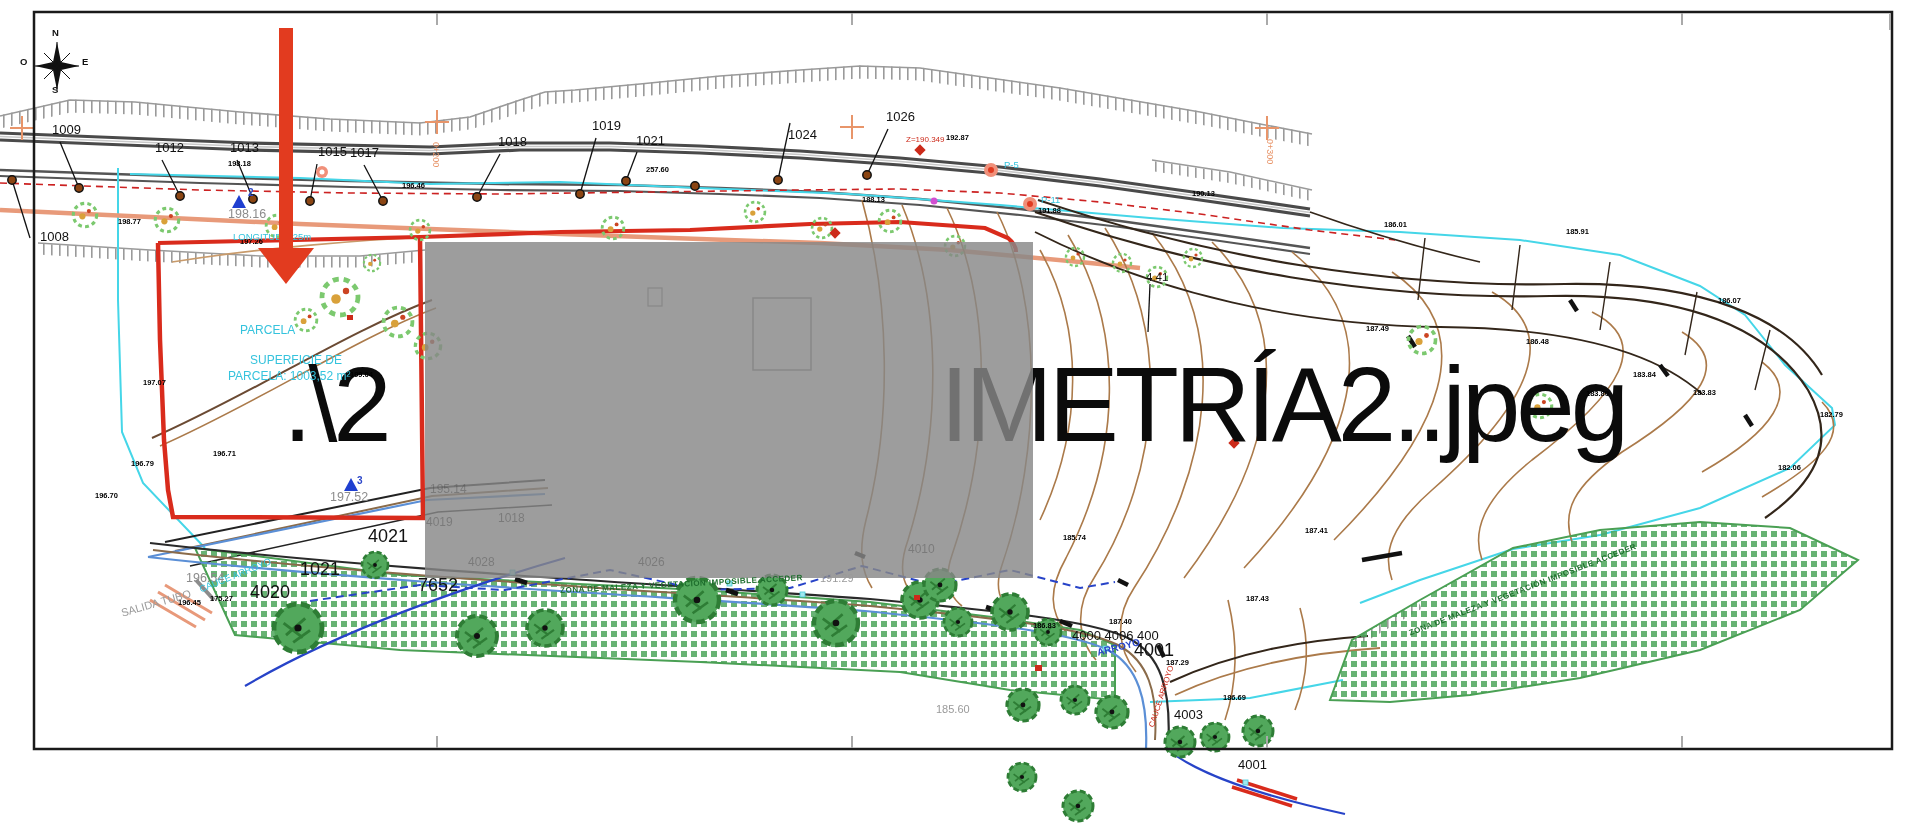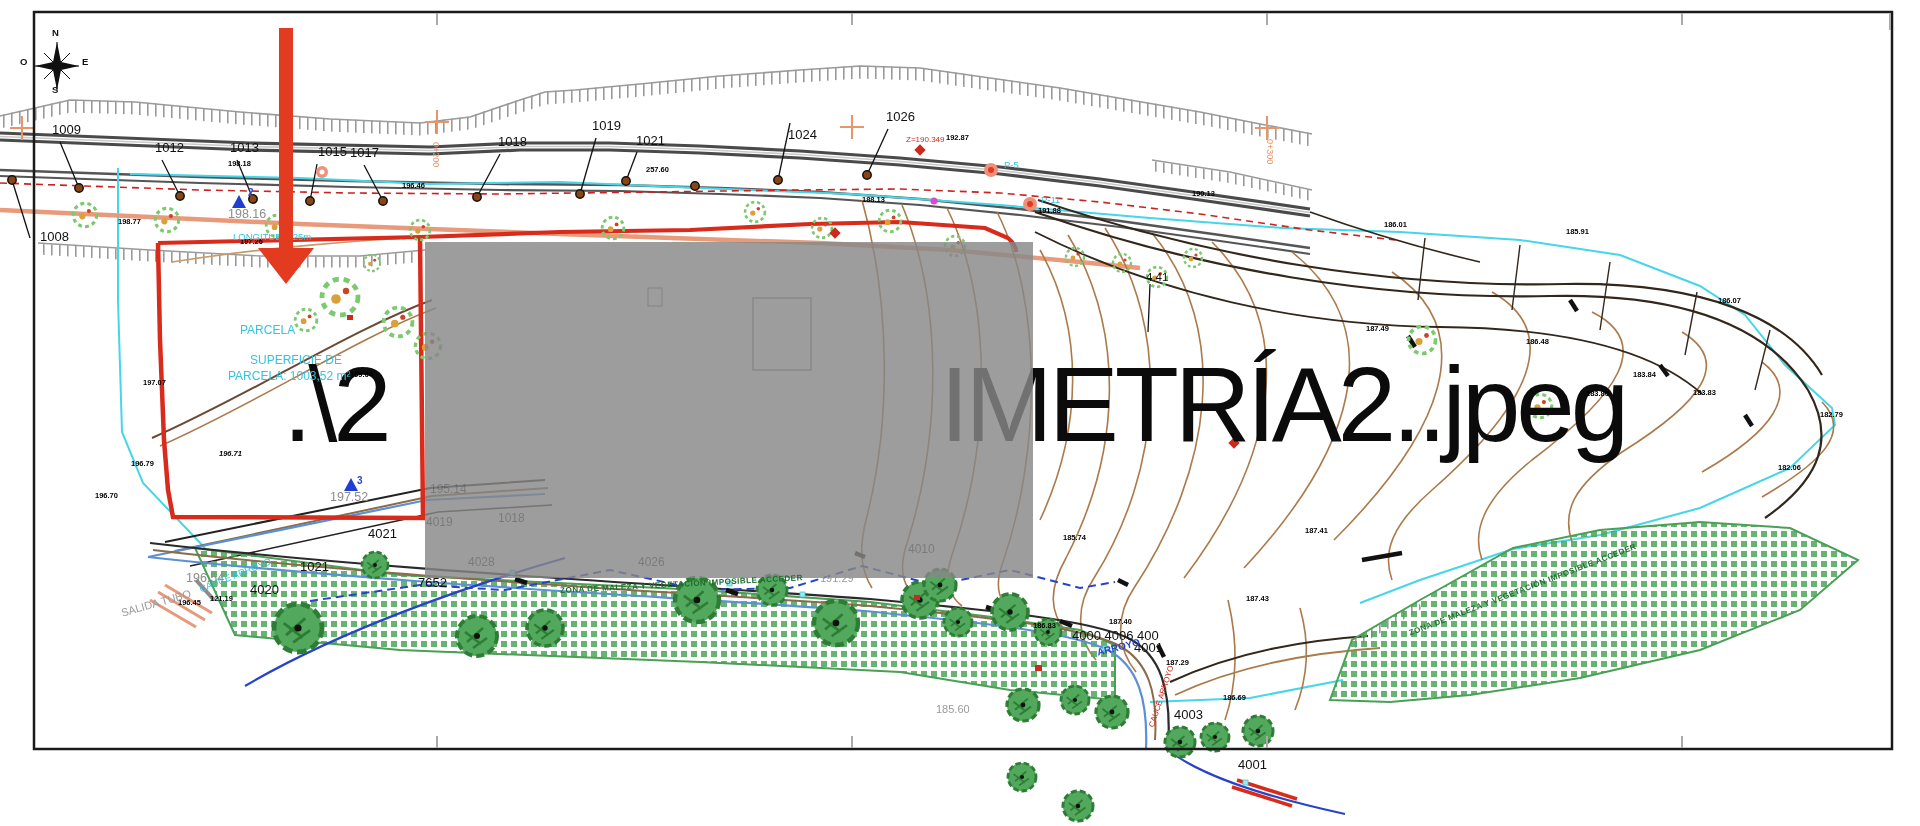--- a/index.html
+++ b/index.html
@@ -6,21 +6,21 @@
   #stage{position:relative;width:1920px;height:826px;overflow:hidden;background:#fff;
          font-family:"Liberation Sans",sans-serif;}
   #mapsvg{position:absolute;left:0;top:0;}
   .wm{position:absolute;color:#0b0b0b;font-size:105px;letter-spacing:-4px;
       font-family:"Liberation Sans",sans-serif;white-space:nowrap;z-index:4;}
   #overlay{position:absolute;left:425px;top:242px;width:608px;height:336px;
            background:rgba(135,135,135,0.82);z-index:5;}
   #labels{position:absolute;left:0;top:0;width:100%;height:100%;z-index:6;pointer-events:none;}
   .lbl{position:absolute;white-space:nowrap;transform-origin:0 0;line-height:1;}
   .st{font-size:13px;color:#111;}
-  .st2{font-size:13px;color:#111;}
+  .st2{font-size:18px;color:#111;}
   .med{font-size:11.5px;color:#111;}
   .el{font-size:7.5px;font-weight:bold;color:#000;}
   .gr{font-size:12.5px;color:#8c8c8c;}
   .gr2{font-size:11px;color:#9a9a9a;}
   .cy{font-size:12px;color:#35c3dd;}
   .cys{font-size:9.5px;color:#35c3dd;}
   .bl{font-size:10px;color:#2b46c9;font-weight:bold;}
   .rd{font-size:8px;color:#cc2a1a;}
   .or{font-size:9px;color:#e8956a;}
   .gn{font-size:8px;color:#1e6e2d;font-weight:bold;letter-spacing:.5px;}
@@ -346,25 +346,25 @@
       <span class="lbl el" style="left: 1778px; top: 464px;">182.06</span>
       <span class="lbl el" style="left: 1820px; top: 411px;">182.79</span>
       <span class="lbl el" style="left: 1063px; top: 534px;">185.74</span>
       <span class="lbl el" style="left: 1305px; top: 527px;">187.41</span>
       <span class="lbl el" style="left: 1246px; top: 595px;">187.43</span>
       <span class="lbl el" style="left: 1109px; top: 618px;">187.40</span>
       <span class="lbl el" style="left: 1166px; top: 659px;">187.29</span>
       <span class="lbl el" style="left: 1033px; top: 622px;">186.83</span>
       <span class="lbl el" style="left: 1223px; top: 694px;">186.69</span>
       <span class="lbl el" style="left: 178px; top: 599px;">196.45</span>
-      <span class="lbl el" style="left: 210px; top: 595px;">121.19</span>
+      <span class="lbl el" style="left: 210px; top: 595px;">175.27</span>
       <span class="lbl el" style="left: 131px; top: 460px;">196.79</span>
       <span class="lbl el" style="left: 240px; top: 238px;">197.26</span>
       <span class="lbl el" style="left: 143px; top: 379px;">197.07</span>
-      <span class="lbl el" style="left: 219px; top: 450px; font-style: italic;">196.71</span>
+      <span class="lbl el" style="left: 213px; top: 450px;">196.71</span>
       <span class="lbl el" style="left: 95px; top: 492px;">196.70</span>
       <span class="lbl el" style="left: 350px; top: 371px;">199.04</span>
       <span class="lbl gr" style="left: 228px; top: 208px;">198.16</span>
       <span class="lbl gr" style="left: 330px; top: 491px;">197.52</span>
       <span class="lbl gr" style="left: 186px; top: 572px;">196.54</span>
       <span class="lbl gr2" style="left: 820px; top: 573px;">191.29</span>
       <span class="lbl gr2" style="left: 936px; top: 704px;">185.60</span>
       <span class="lbl cy" style="left: 240px; top: 324px;">PARCELA</span>
       <span class="lbl cy" style="left: 250px; top: 354px;">SUPERFICIE DE</span>
       <span class="lbl cy" style="left: 228px; top: 370px;">PARCELA: 1003,52 m²</span>

